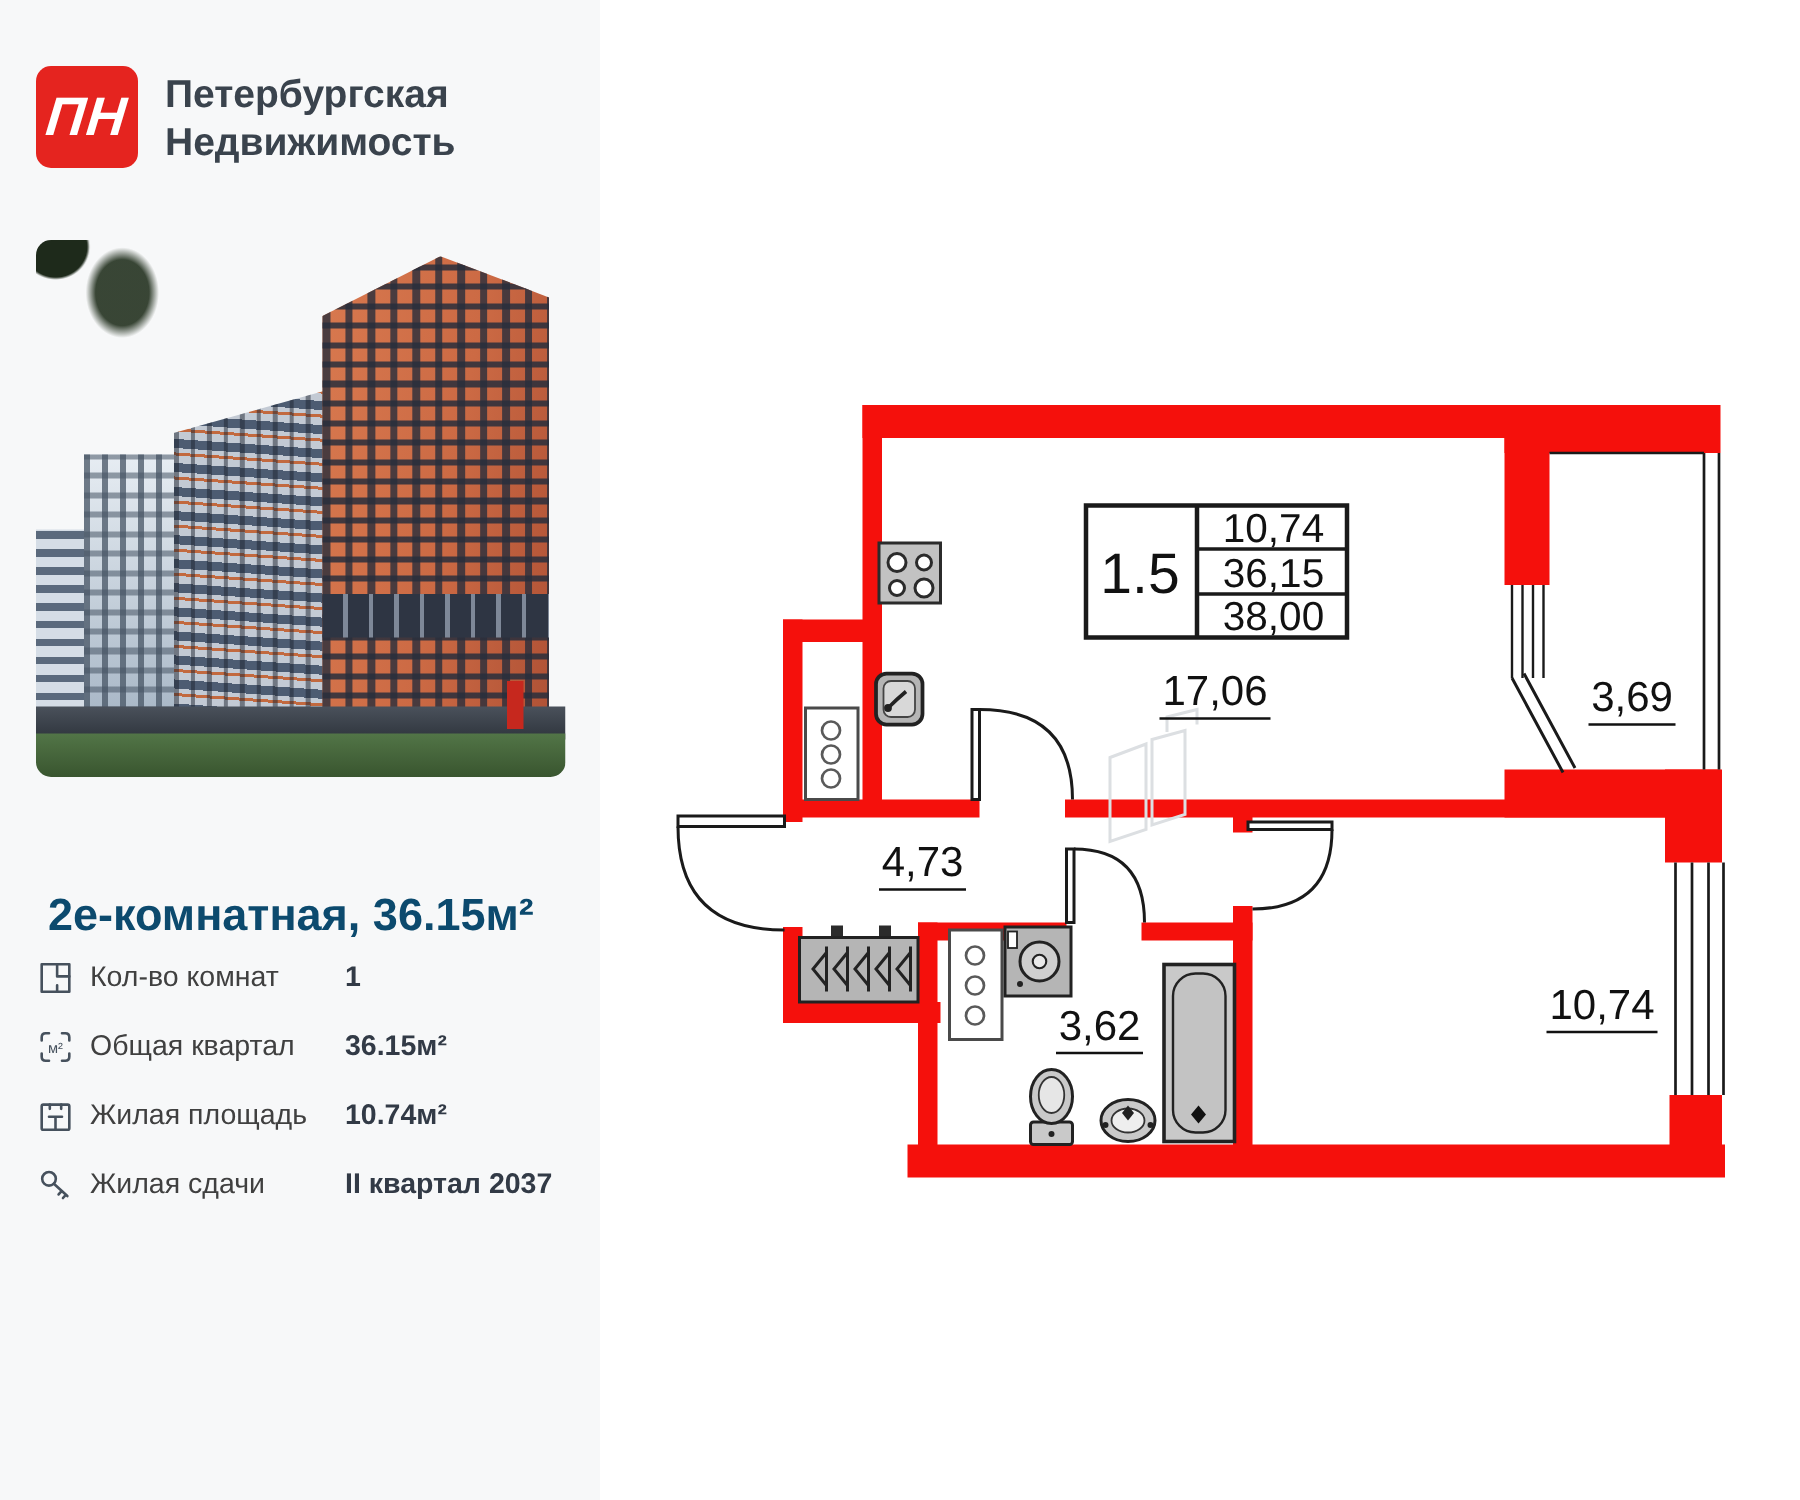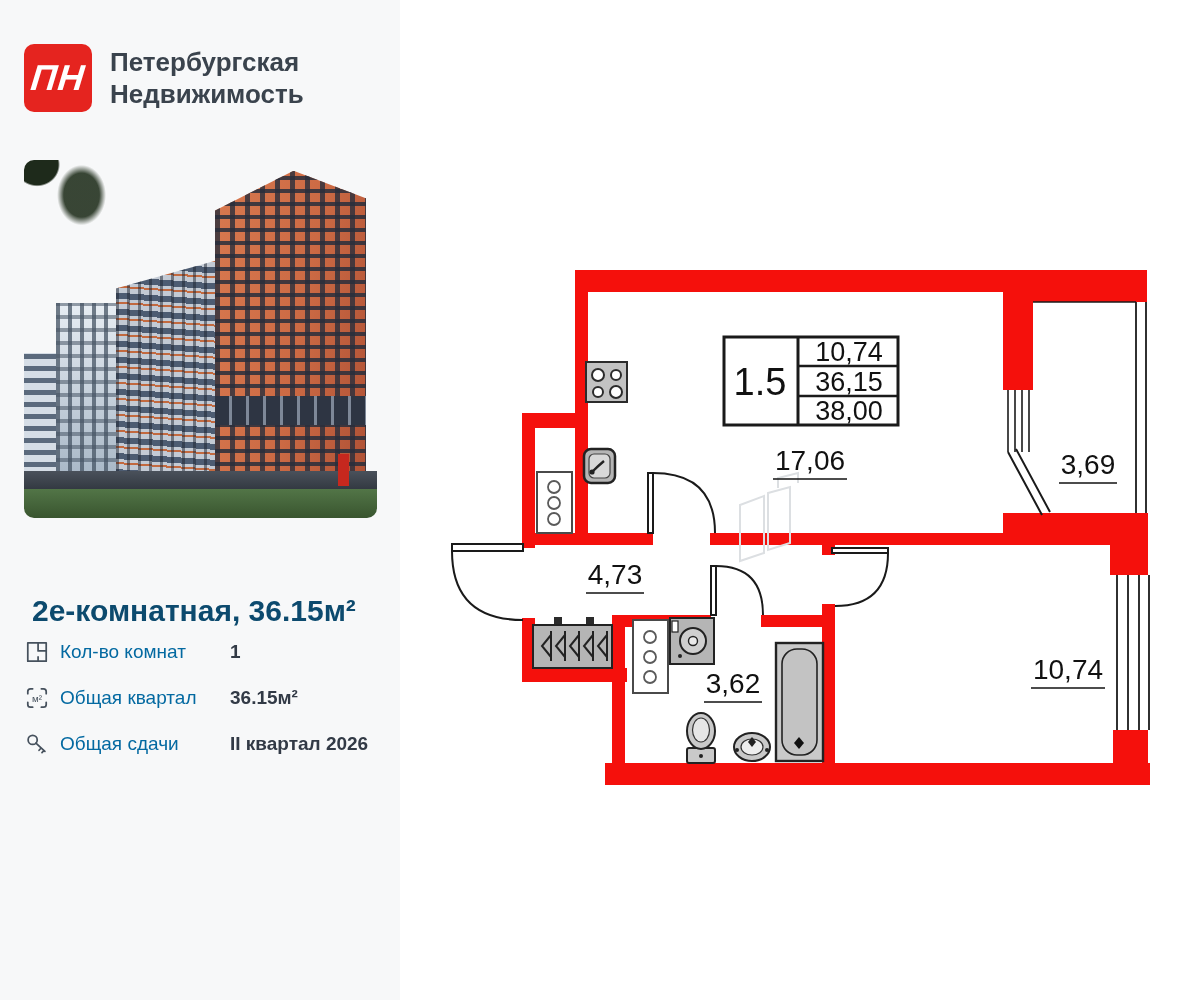--- a/index.html
+++ b/index.html
@@ -53,21 +53,21 @@
     background:
       radial-gradient(closest-side at 30% 30%,#1e2a1b 55%,rgba(30,42,27,0) 60%),
       radial-gradient(closest-side at 65% 55%,rgba(36,50,32,.9) 40%,rgba(36,50,32,0) 55%);}
   .photo .sign{position:absolute;right:8%;bottom:9%;width:3%;height:9%;background:#c6281e;}
   
   .title{position:absolute;left:16px;top:578px;margin:16px;font-size:30px;font-weight:700;color:#0c4a6e;}
   .details{position:absolute;left:24px;top:629px;width:360px;}
   .detail-row{height:46px;display:flex;align-items:center;position:relative;}
   .detail-row .icon{width:26px;height:26px;flex:0 0 26px;display:flex;align-items:center;justify-content:center;text-align:right;}
   .detail-row .icon svg{width:26px;height:26px;stroke:#46515d;fill:none;stroke-width:1.6;stroke-linecap:round;stroke-linejoin:round;}
-  .detail-row .label{margin-left:10px;font-size:19px;color:#0369a1;}
+  .detail-row .label{margin-left:10px;font-size:19px;color:#404040;}
   .detail-row .value{position:absolute;left:206px;font-size:19px;font-weight:700;color:#323a46;}
   
   .floorplan{position:absolute;left:435px;top:255px;width:730px;height:550px;}
   .plan-label{font-family:"Liberation Sans",sans-serif;font-size:28px;fill:#111111;text-anchor:middle;}
   .spec-big{font-family:"Liberation Sans",sans-serif;font-size:38px;fill:#111111;text-anchor:middle;}
   .spec-num{font-family:"Liberation Sans",sans-serif;font-size:27px;fill:#111111;text-anchor:middle;}
 </style>
 </head>
 <body>
 
@@ -117,30 +117,40 @@
       <span class="icon">
         <svg viewBox="0 0 24 24">
           <path d="M3.5 8 V6 Q3.5 3.5 6 3.5 H8 M16 3.5 h2 Q20.5 3.5 20.5 6 V8 M20.5 16 v2 Q20.5 20.5 18 20.5 H16 M8 20.5 H6 Q3.5 20.5 3.5 18 V16"></path>
           <text x="12" y="15.5" text-anchor="middle" font-size="9" stroke="none" fill="#46515d">м²</text>
         </svg>
       </span>
       <span class="label">Общая квартал</span>
       <span class="value">36.15м²</span>
     </div>
 
+    <div class="detail-row">
+      <span class="icon">
+        <svg viewBox="0 0 24 24">
+            <rect x="3.5" y="5" width="17" height="15.5" rx="1"></rect>
+            <path d="M8.5 5 v2.6 M15.5 5 v2.6 M8 12.5 h8 M12 12.5 V20.5"></path>
+          </svg>
+      </span>
+      <span class="label">Жилая площадь</span>
+      <span class="value">10.74м²</span>
+    </div>
 
     <div class="detail-row">
       <span class="icon">
         <svg viewBox="0 0 24 24">
             <circle cx="8" cy="8.2" r="4.2"></circle>
             <path d="M11 11.2 L19.3 18.8 M15.6 15.9 l-1.7 1.9 M18.2 18.2 l-1.6 1.8"></path>
           </svg>
       </span>
-      <span class="label">Общая сдачи</span>
-      <span class="value">II квартал 2026</span>
+      <span class="label">Жилая сдачи</span>
+      <span class="value">II квартал 2037</span>
     </div>
 
   </div>
 </div>
 
 <svg class="floorplan" viewBox="435 255 730 550">
 
   <g fill="#f5100c">
     <rect x="575" y="270" width="434" height="22"></rect>
     <rect x="1003" y="270" width="144" height="32"></rect>

